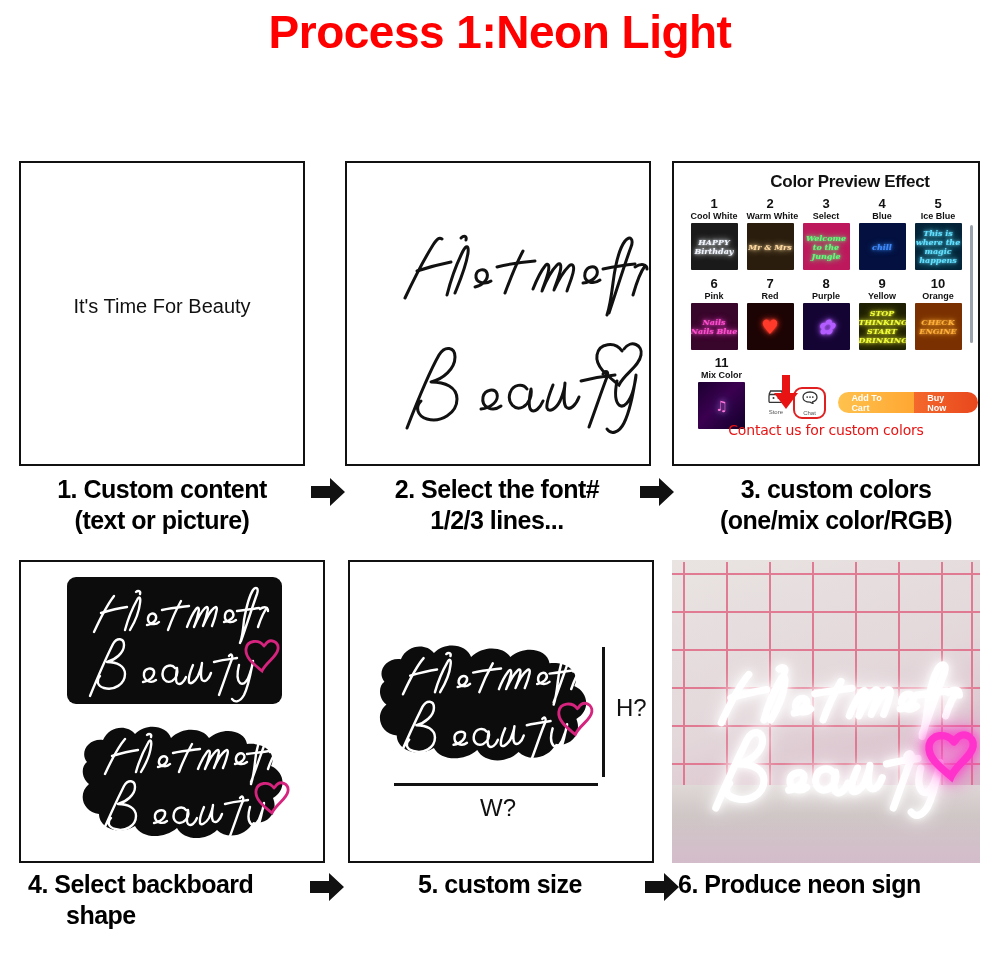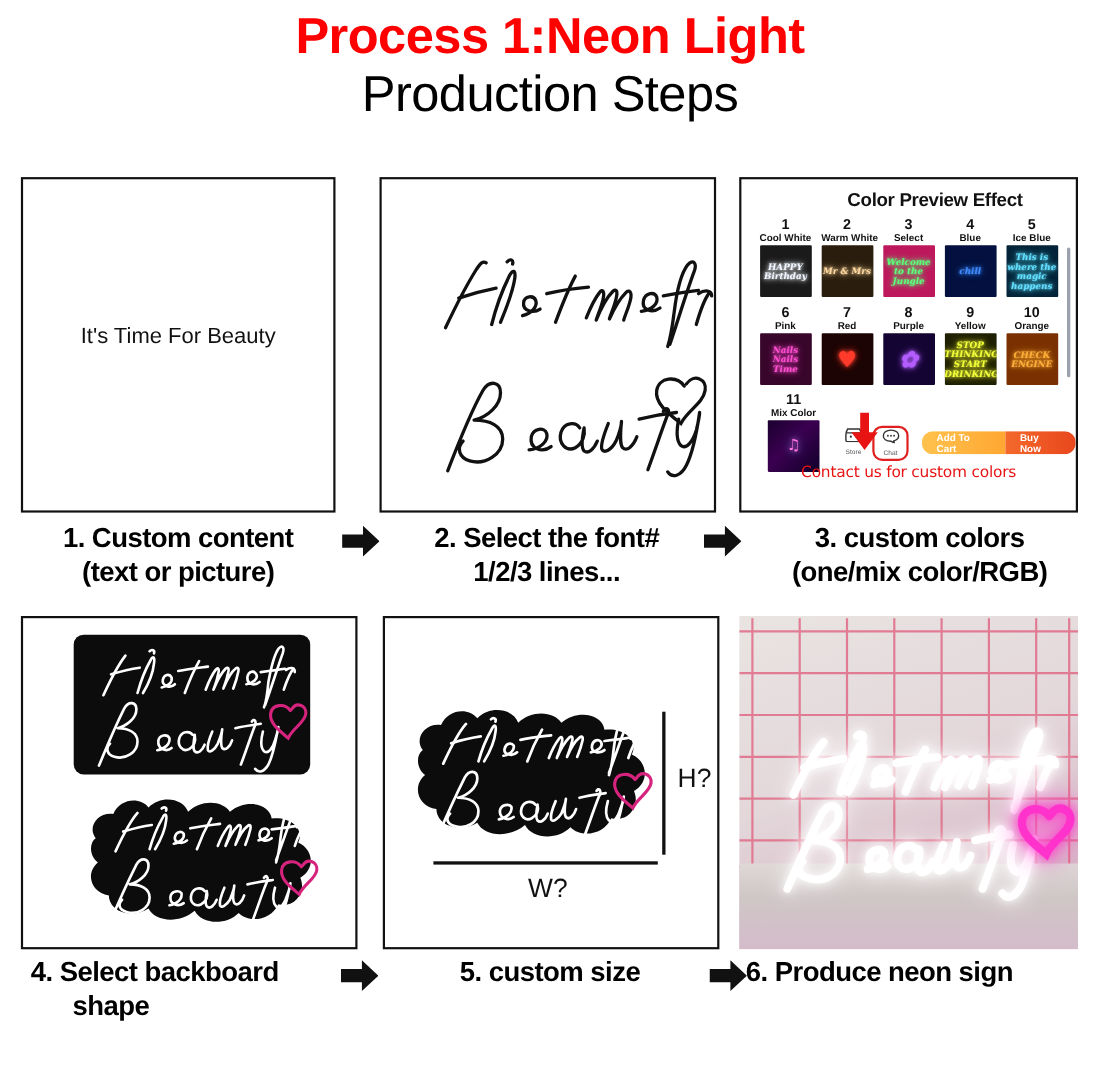--- a/index.html
+++ b/index.html
@@ -95,21 +95,20 @@
   }
   
   .dimline{position:absolute;background:#111;}
   .dimlabel{position:absolute;font-size:24px;color:#111;}
 </style>
 </head>
 <body>
 
 <div id="title-block">
   <div id="title-line1">Process 1:Neon Light</div>
-  <div id="title-line2">Production Steps</div>
 </div>
 
 <div class="panel" id="panel1" style="left:19px;top:161px;width:286px;height:305px;">
   <div id="p1-text">It's Time For Beauty</div>
 </div>
 
 <div class="panel" id="panel2" style="left:345px;top:161px;width:306px;height:305px;">
   <svg class="script-svg" width="302" height="301" viewBox="0 0 302 301">
     <g fill="none" stroke="#111" stroke-width="3" stroke-linecap="round" stroke-linejoin="round">
 
@@ -180,21 +179,21 @@
           <div class="sw-txt" style="color: rgb(99, 224, 255); text-shadow: rgb(99, 224, 255) 0px 0px 3px, rgb(99, 224, 255) 0px 0px 7px;">This is where the magic happens</div>
         </div>
       </div>
     </div>
 
   <div class="sw-grid" id="sw-row-2" style="margin-top:7px;">
       <div class="sw">
         <div class="sw-num">6</div>
         <div class="sw-name">Pink</div>
         <div class="sw-img" style="background: rgb(56, 6, 42);">
-          <div class="sw-txt" style="color: rgb(255, 79, 208); text-shadow: rgb(255, 79, 208) 0px 0px 3px, rgb(255, 79, 208) 0px 0px 7px;">Nails Nails Time</div>
+          <div class="sw-txt" style="color: rgb(255, 79, 208); text-shadow: rgb(255, 79, 208) 0px 0px 3px, rgb(255, 79, 208) 0px 0px 7px;">Nails Nails Blue</div>
         </div>
       </div>
       <div class="sw">
         <div class="sw-num">7</div>
         <div class="sw-name">Red</div>
         <div class="sw-img" style="background: rgb(29, 4, 4);">
           <div class="sw-txt" style="color: rgb(255, 58, 42); text-shadow: rgb(255, 58, 42) 0px 0px 3px, rgb(255, 58, 42) 0px 0px 7px; font-size: 20px;">♥</div>
         </div>
       </div>
       <div class="sw">

